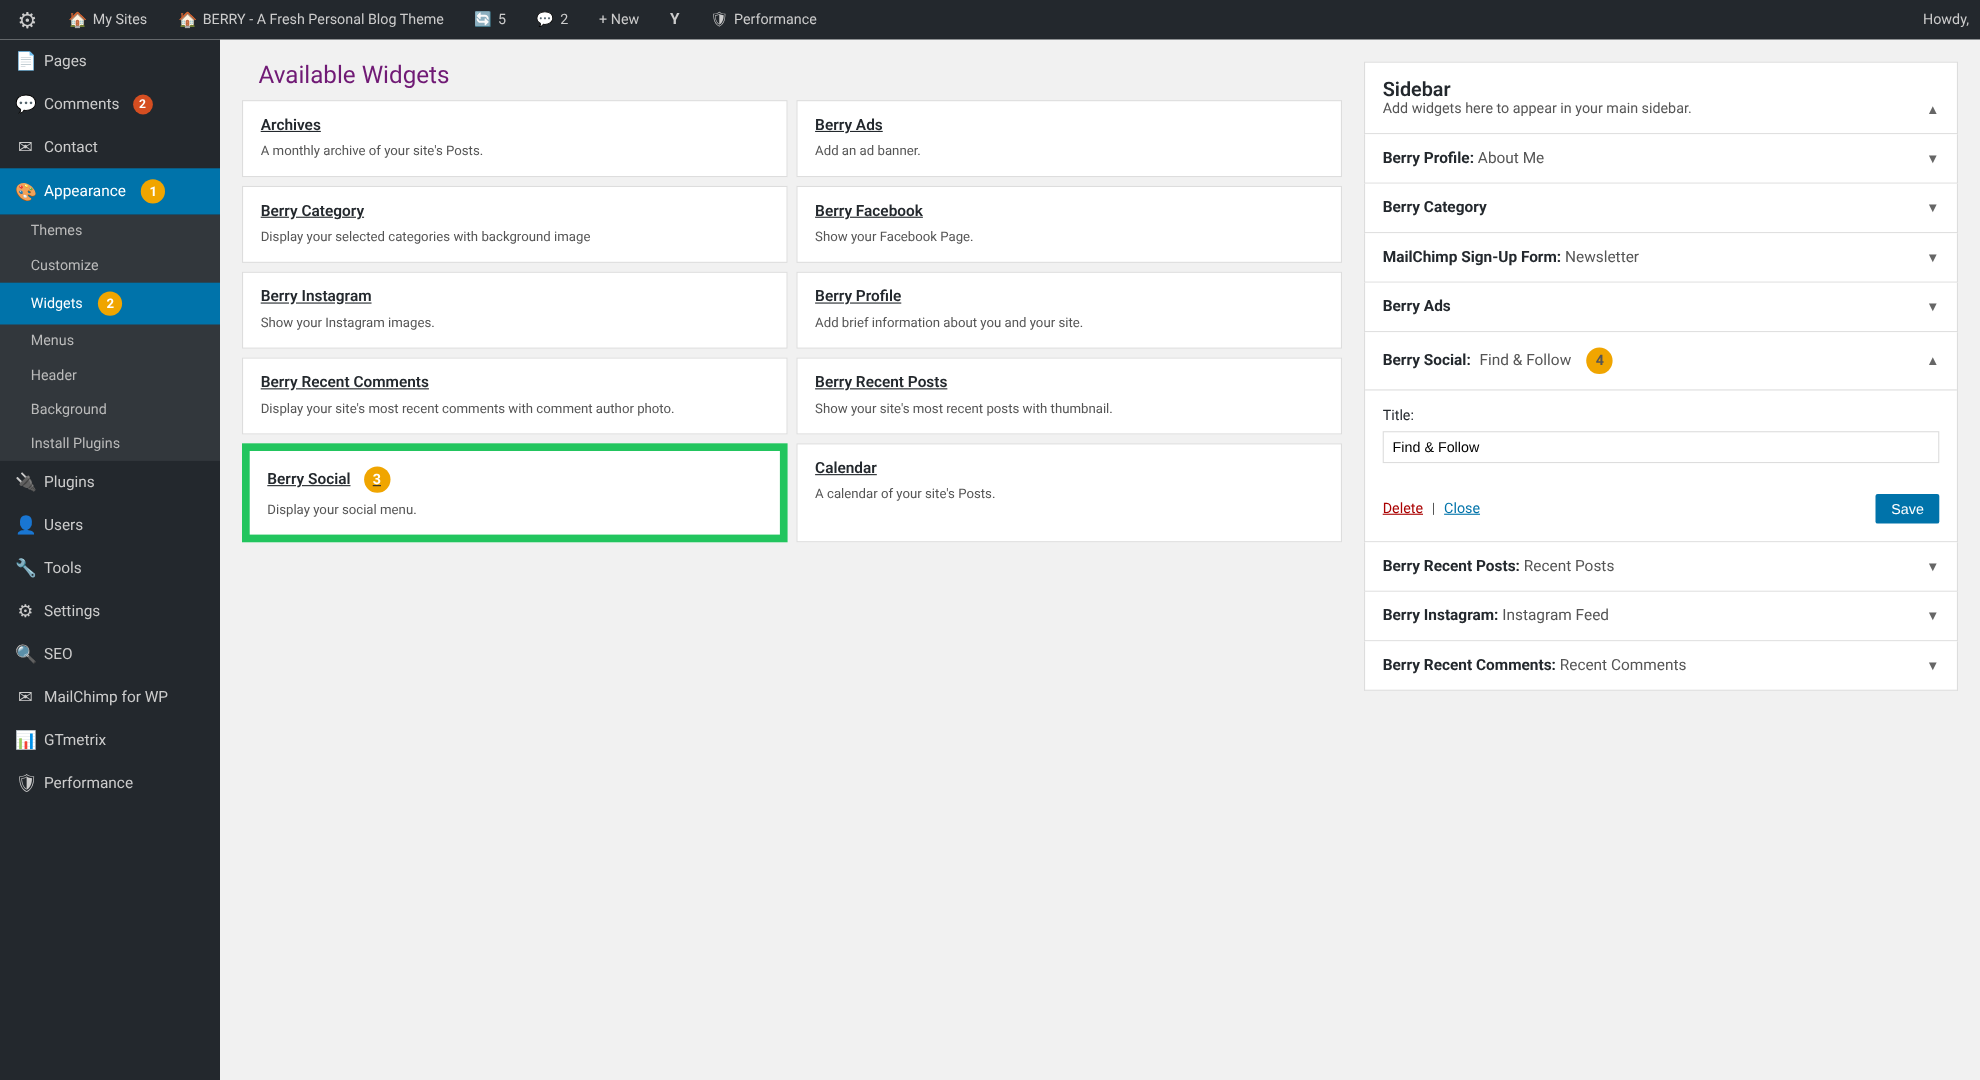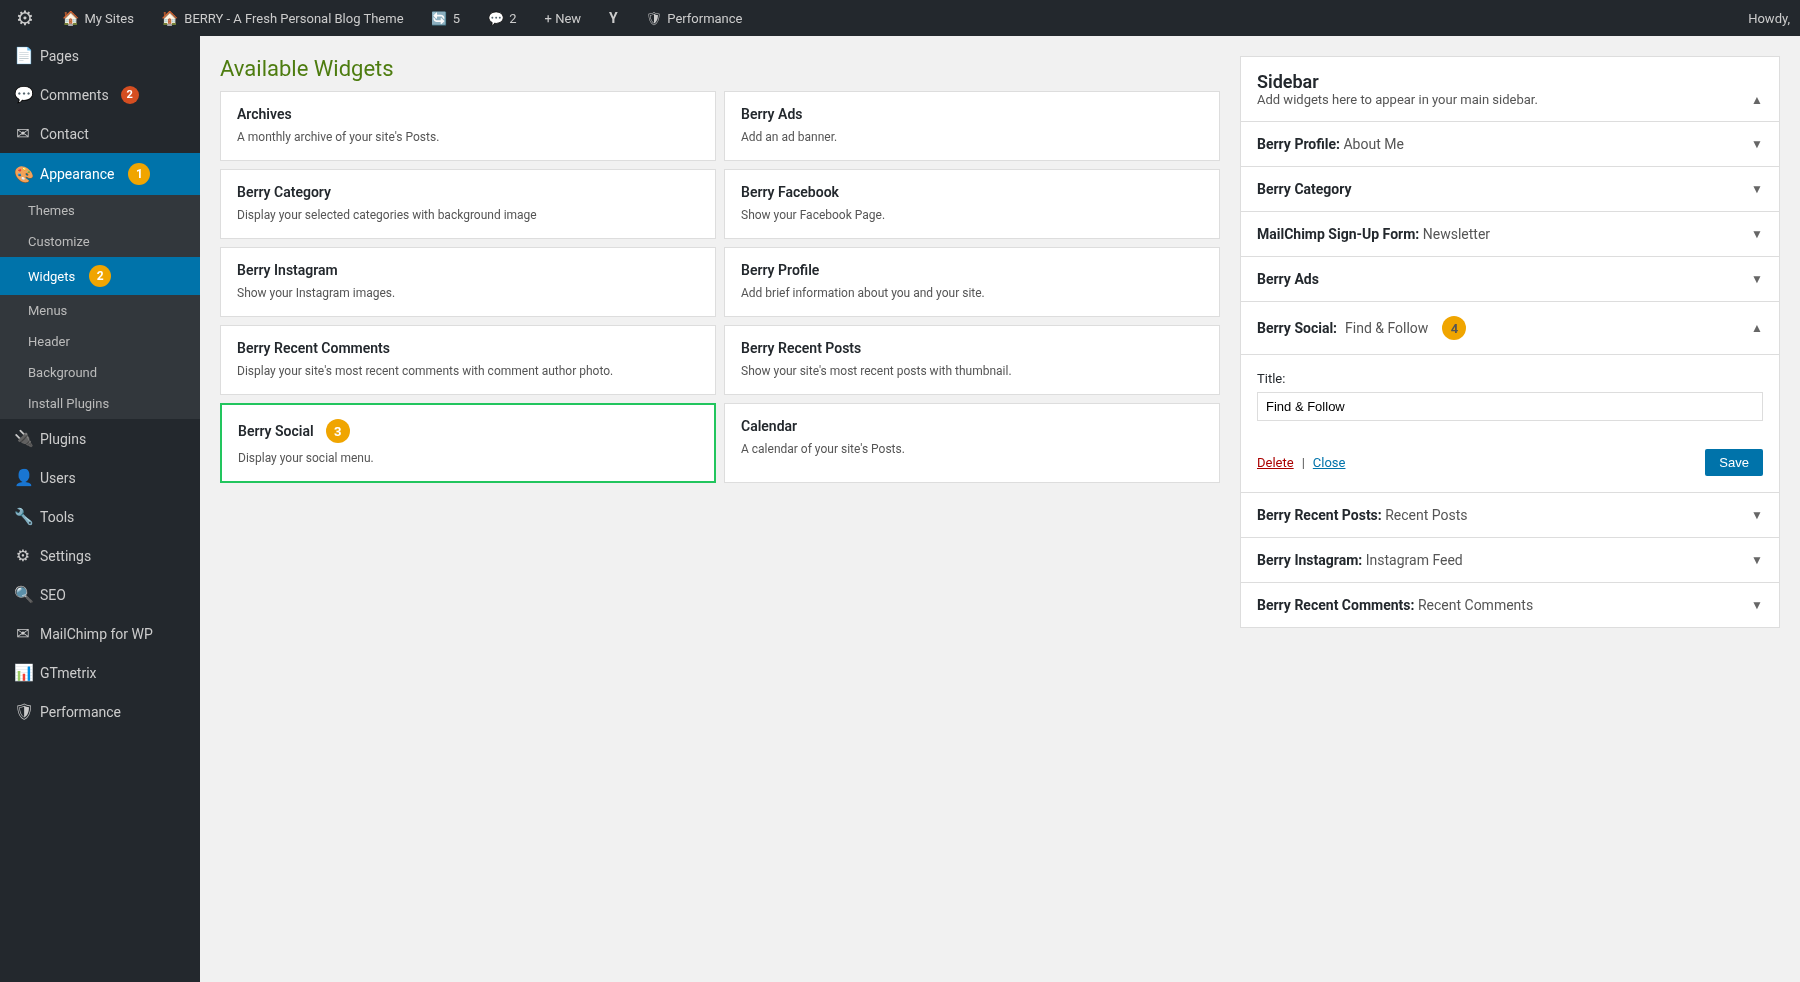--- a/index.html
+++ b/index.html
@@ -103,22 +103,23 @@
     }
 
     
     .widgets-available {
       flex: 1;
       background: transparent;
     }
     .widgets-available h2 {
       font-size: 22px;
       font-weight: 400;
-      color: #4d7c0f;
+      color: #701a75;
       margin-bottom: 10px;
+      margin-left: 15px;
     }
     .widgets-available p {
       color: #555;
       font-size: 13px;
       margin-bottom: 16px;
       line-height: 1.5;
     }
 
     .widget-grid {
       display: grid;
@@ -127,30 +128,31 @@
     }
 
     .widget-card {
       background: #fff;
       border: 1px solid #ddd;
       padding: 14px 16px;
       cursor: pointer;
     }
     .widget-card.highlighted {
       background: #fff;
-      border: 2px solid #22c55e;
+      border: 7px solid #22c55e;
     }
     .widget-card h4 {
       font-size: 14px;
       font-weight: 600;
       color: #23282d;
       margin-bottom: 6px;
       display: flex;
       align-items: center;
       gap: 6px;
+      text-decoration: underline;
     }
     .widget-card p {
       font-size: 12px;
       color: #555;
       margin: 0;
       line-height: 1.5;
     }
 
     
     .sidebar-widgets {

